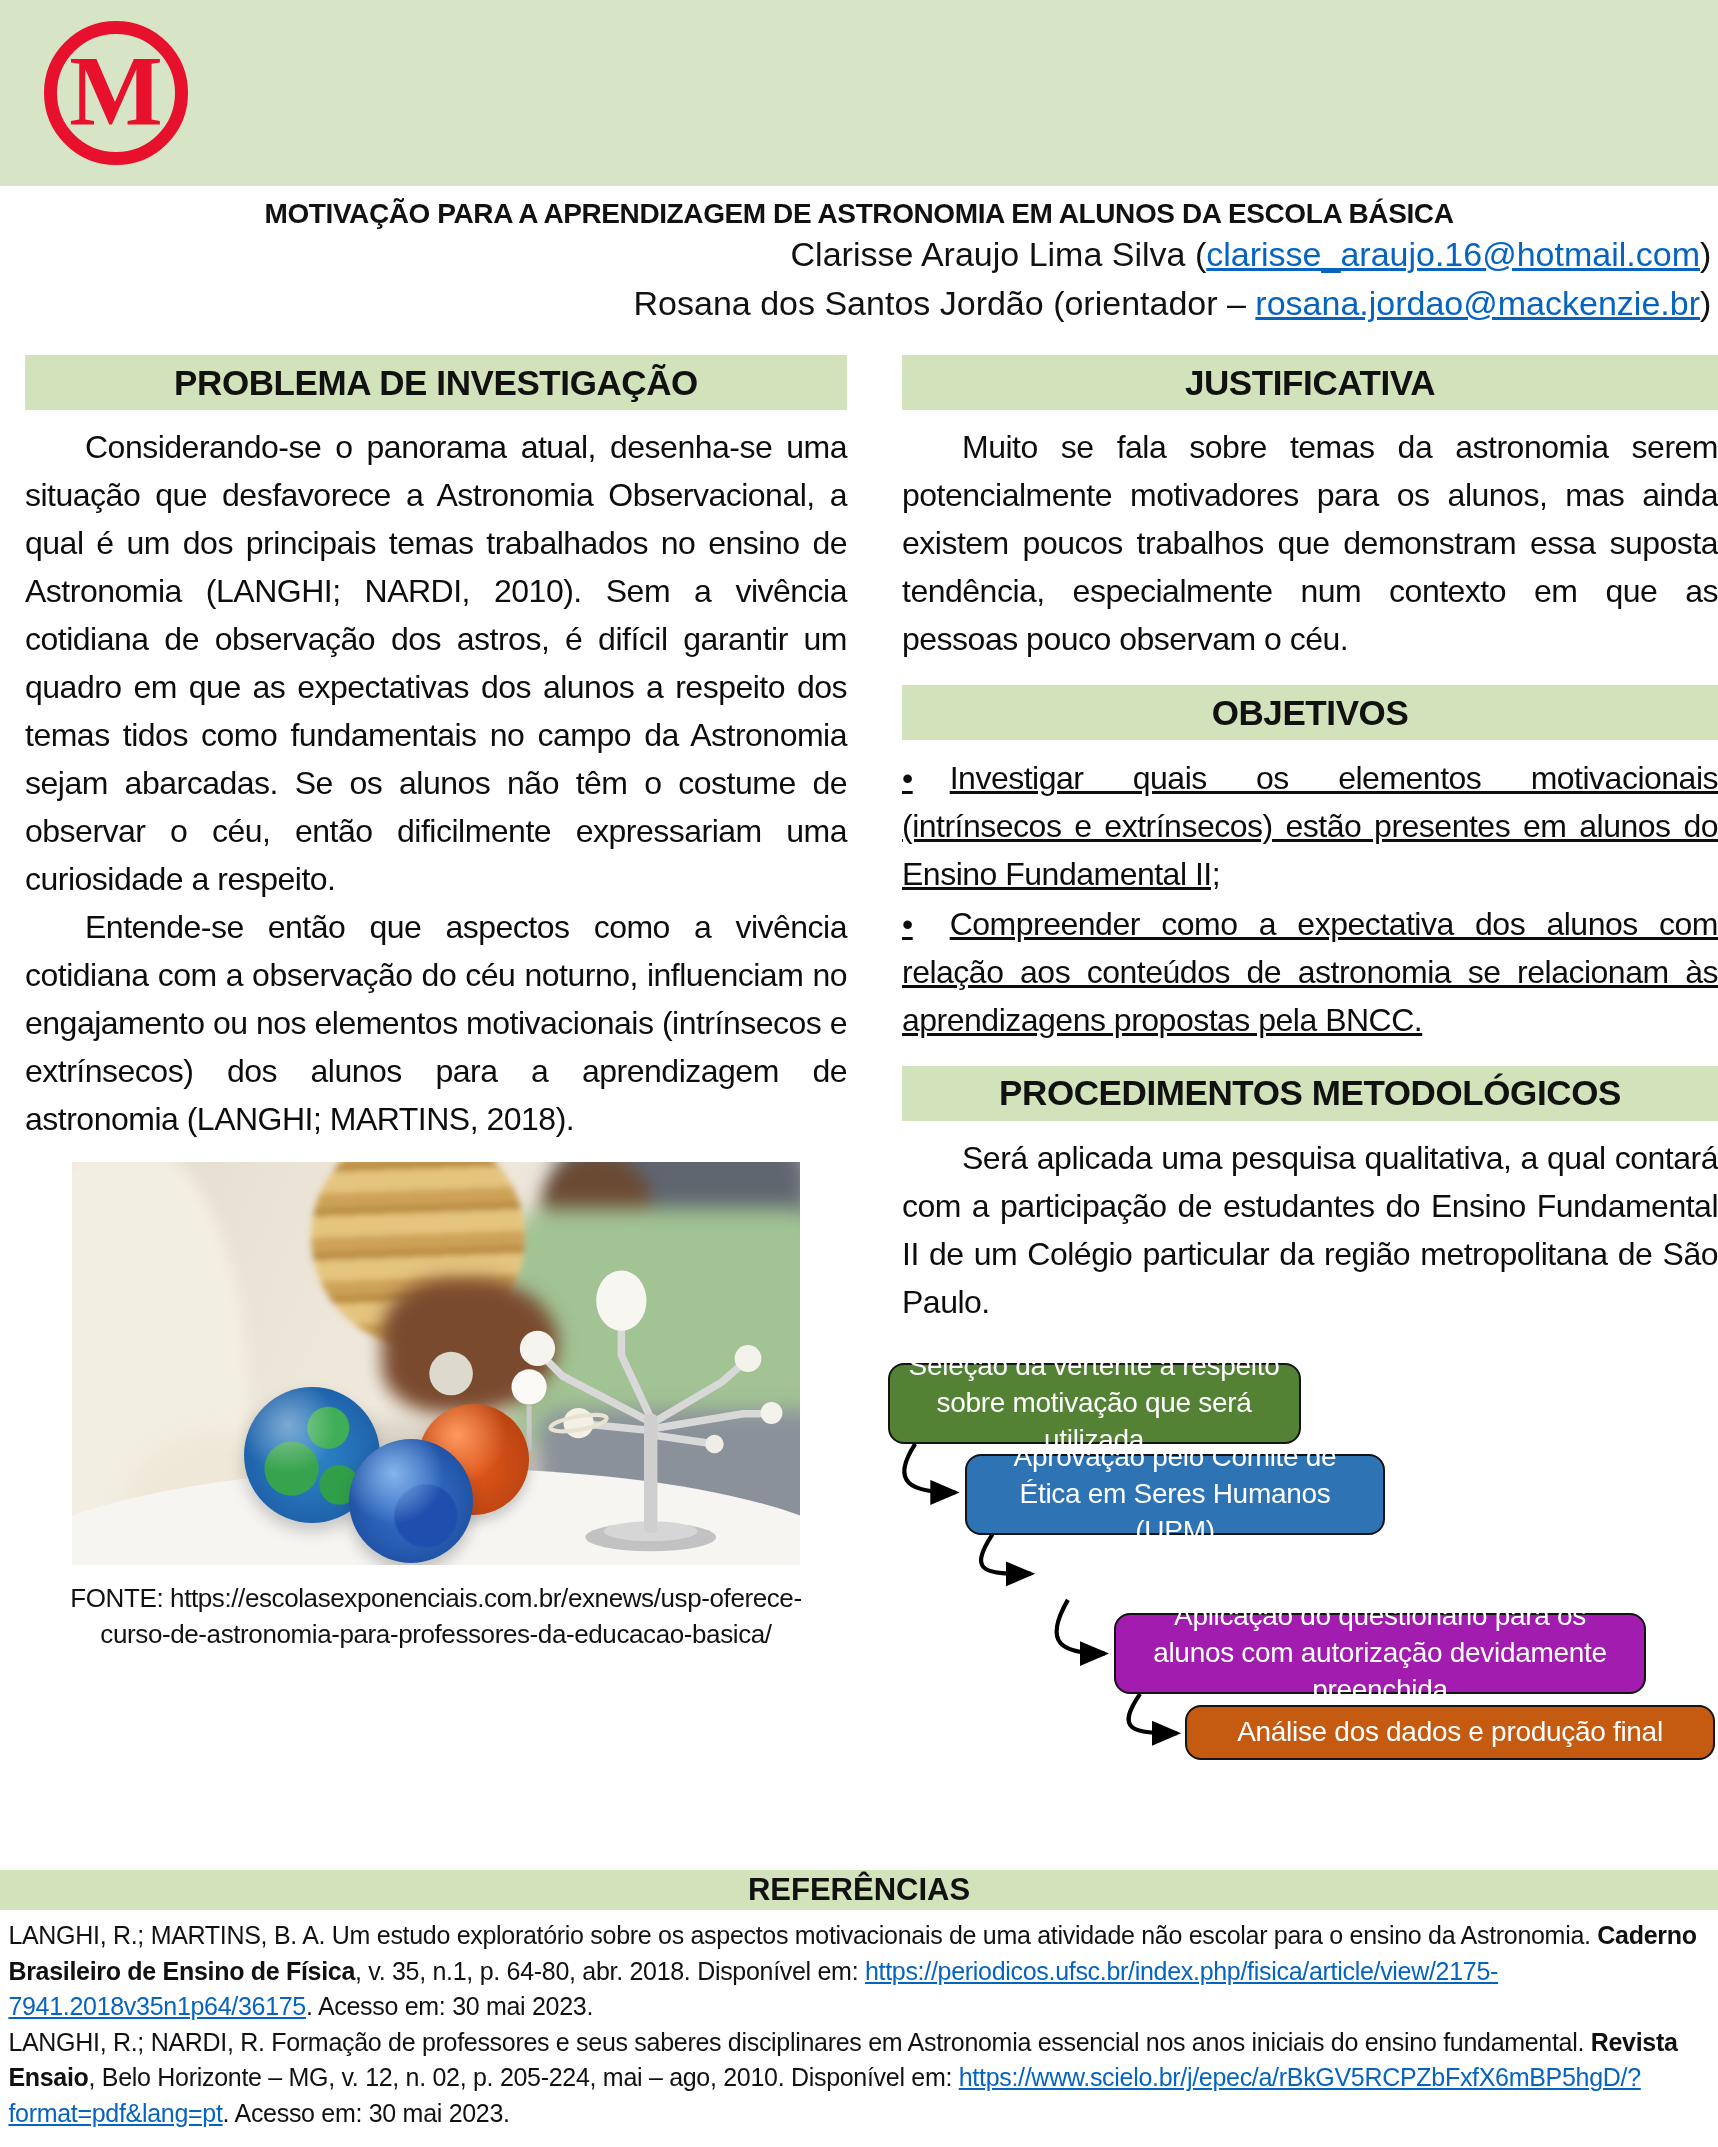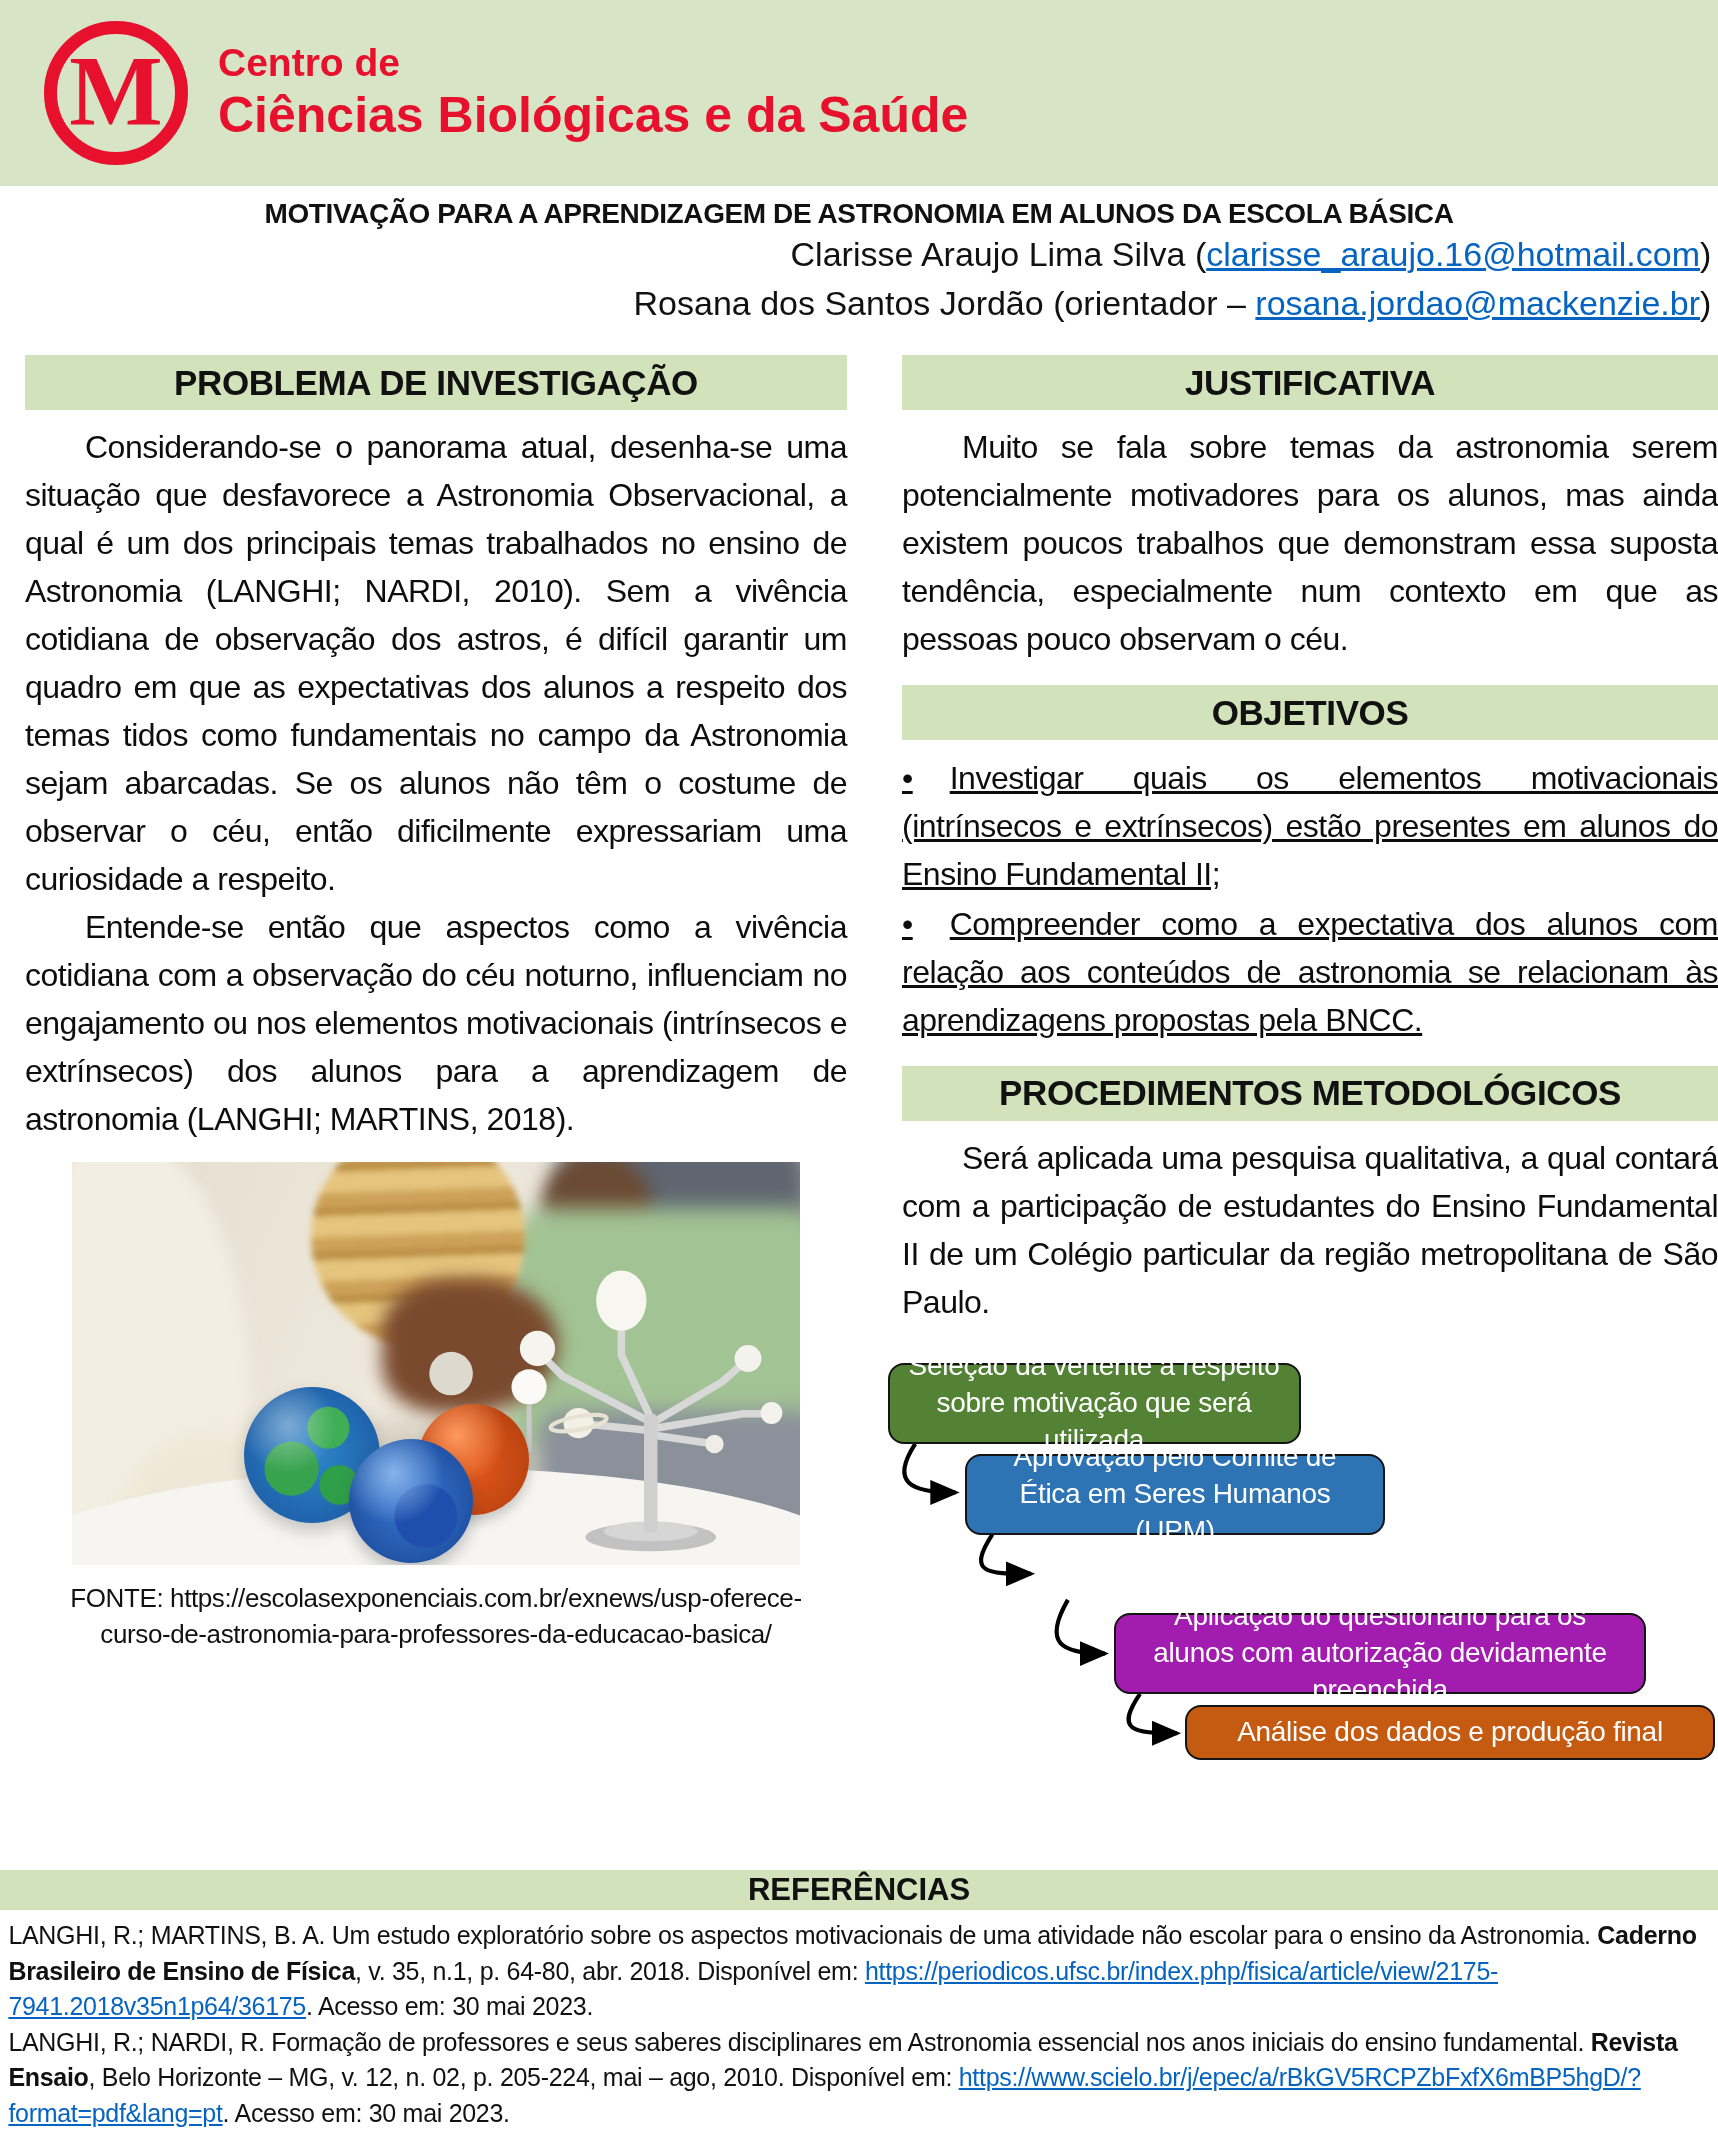--- a/index.html
+++ b/index.html
@@ -128,24 +128,20 @@
   .ref-link { color:var(--link-blue,#0563c1); text-decoration:underline; cursor:pointer; }
 </style>
 </head>
 <body>
 
 <div class="poster">
 
   <header class="banner">
     <div class="logo">
       <span class="logo-m">M</span>
-    </div>
-    <div class="org">
-      <div class="org1">Centro de</div>
-      <div class="org2">Ciências Biológicas e da Saúde</div>
     </div>
   </header>
 
   <section class="titleblock">
     <h1 class="title">MOTIVAÇÃO PARA A APRENDIZAGEM DE ASTRONOMIA EM ALUNOS DA ESCOLA BÁSICA</h1>
     <div class="authorline">
       <span>Clarisse Araujo Lima Silva (</span><a class="email">clarisse_araujo.16@hotmail.com</a><span>)</span>
     </div>
     <div class="authorline">
       <span>Rosana dos Santos Jordão (orientador – </span><a class="email">rosana.jordao@mackenzie.br</a><span>)</span>

